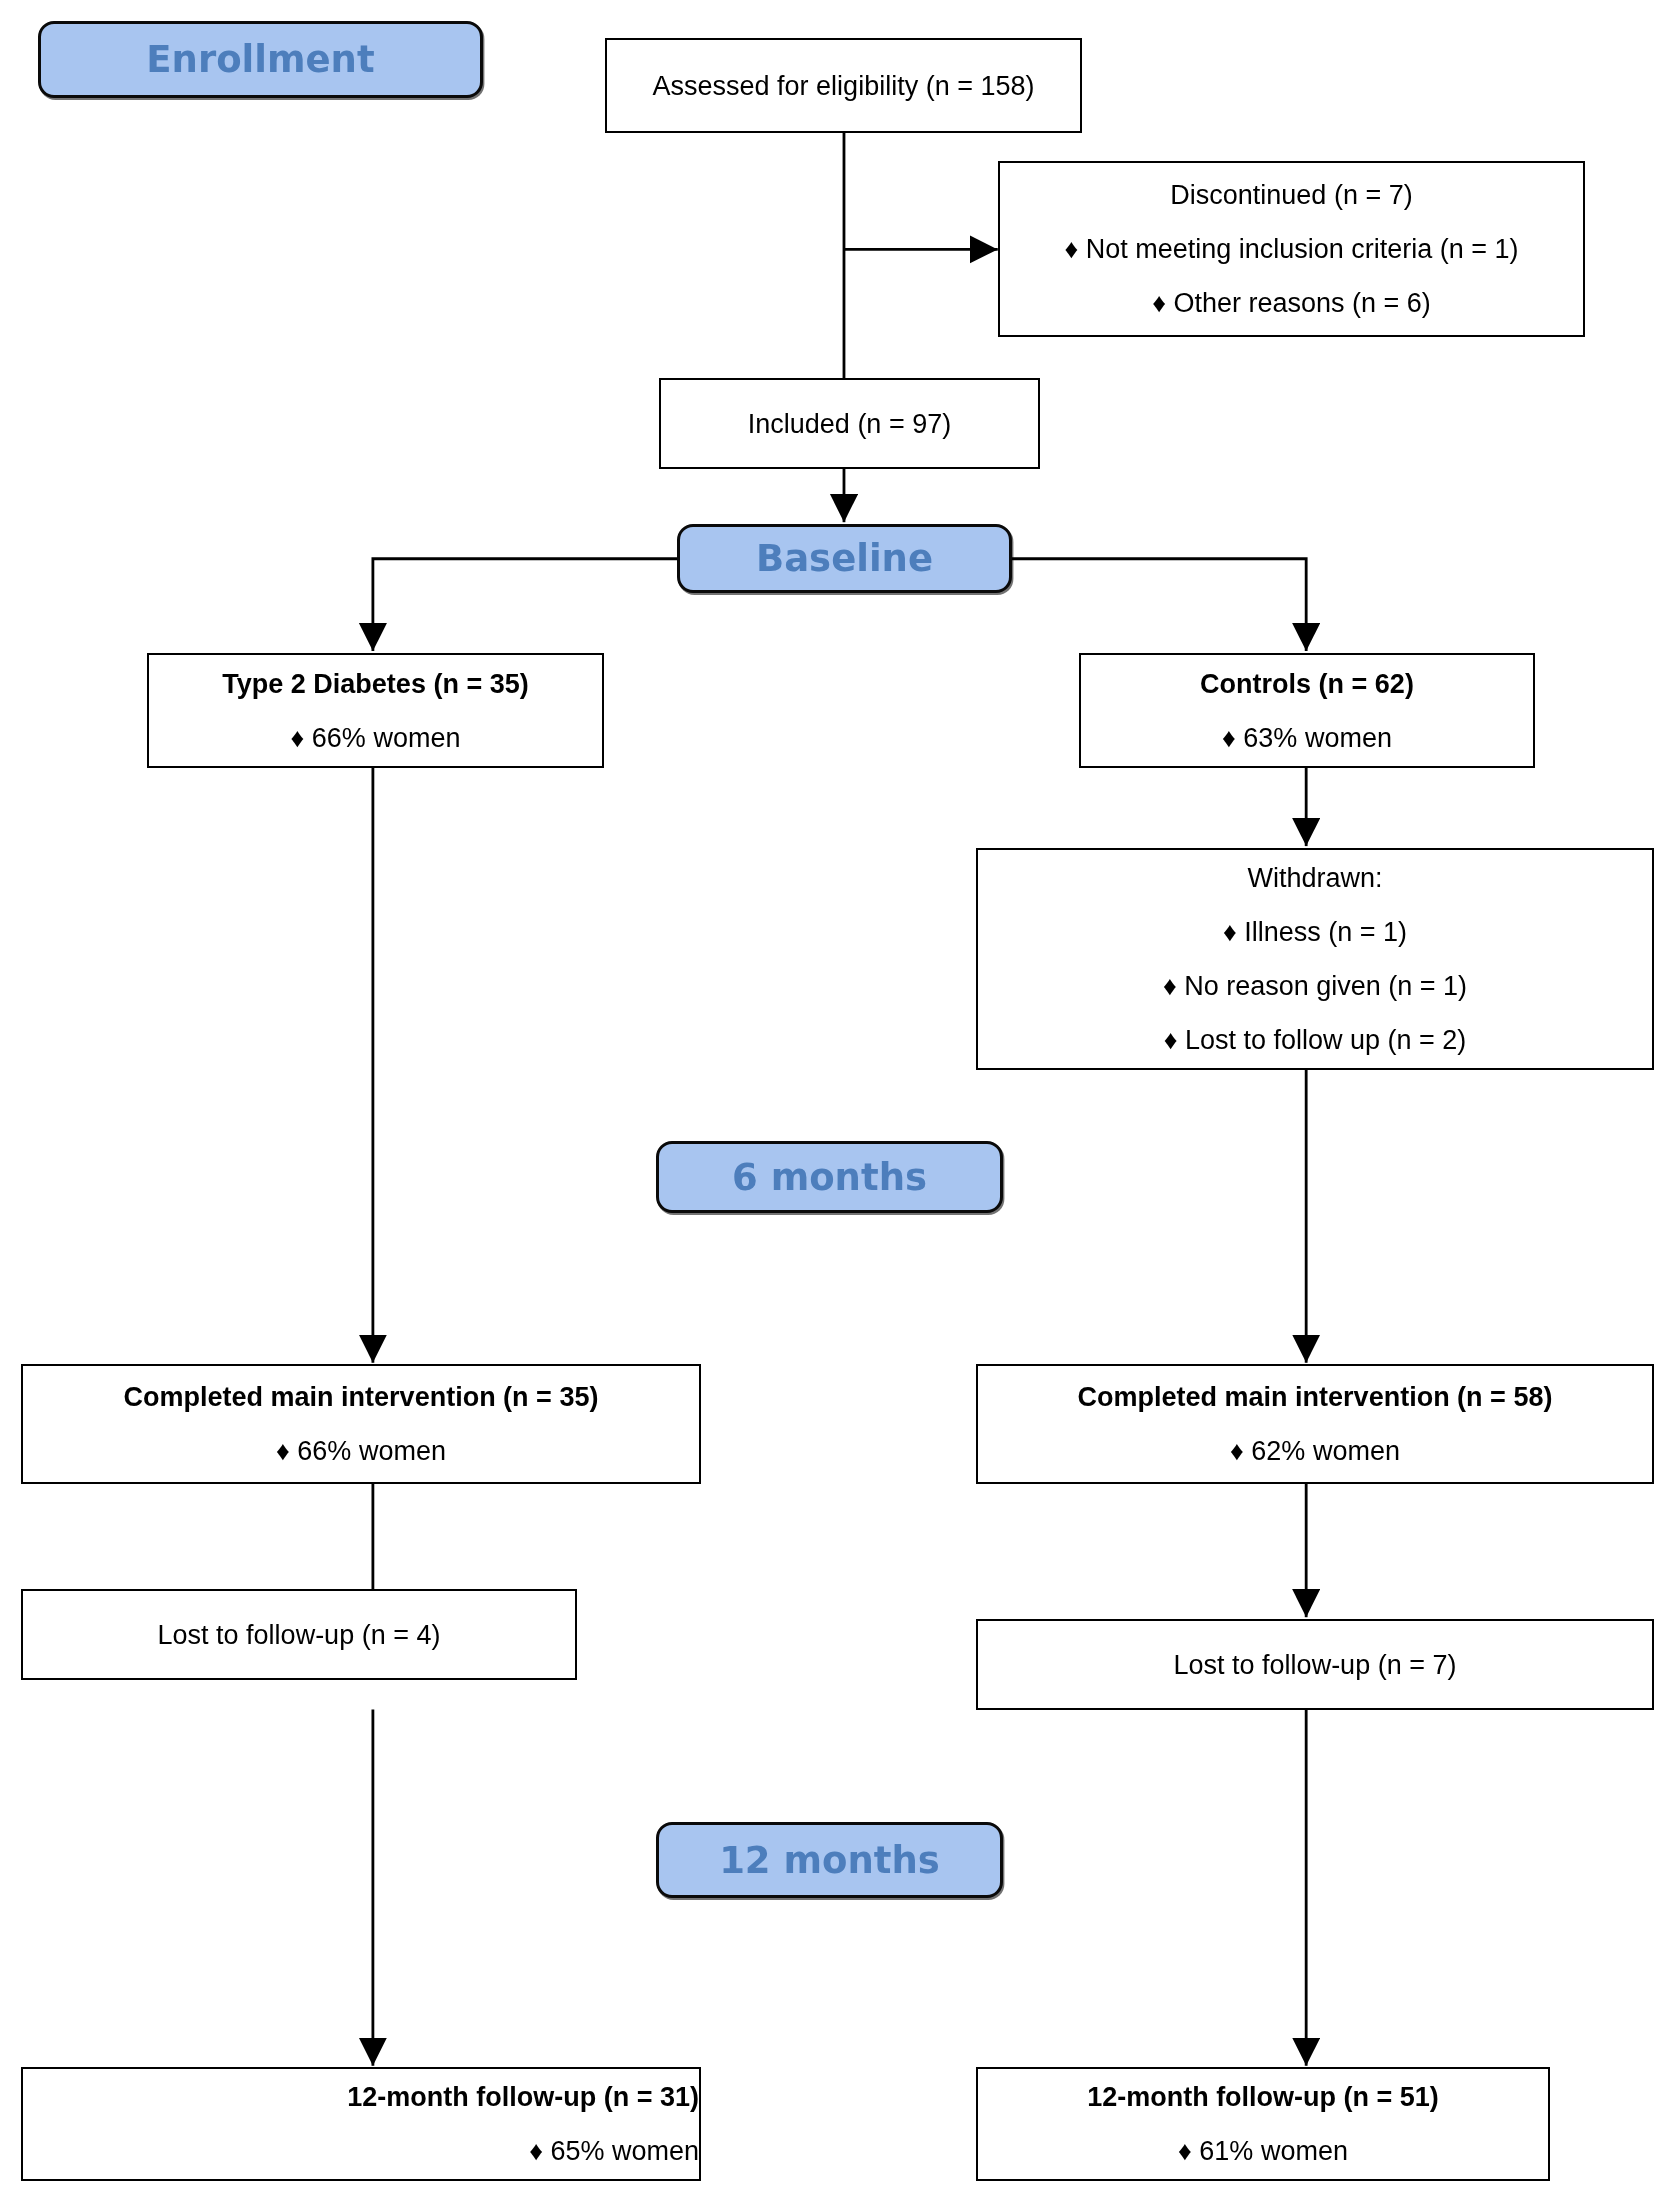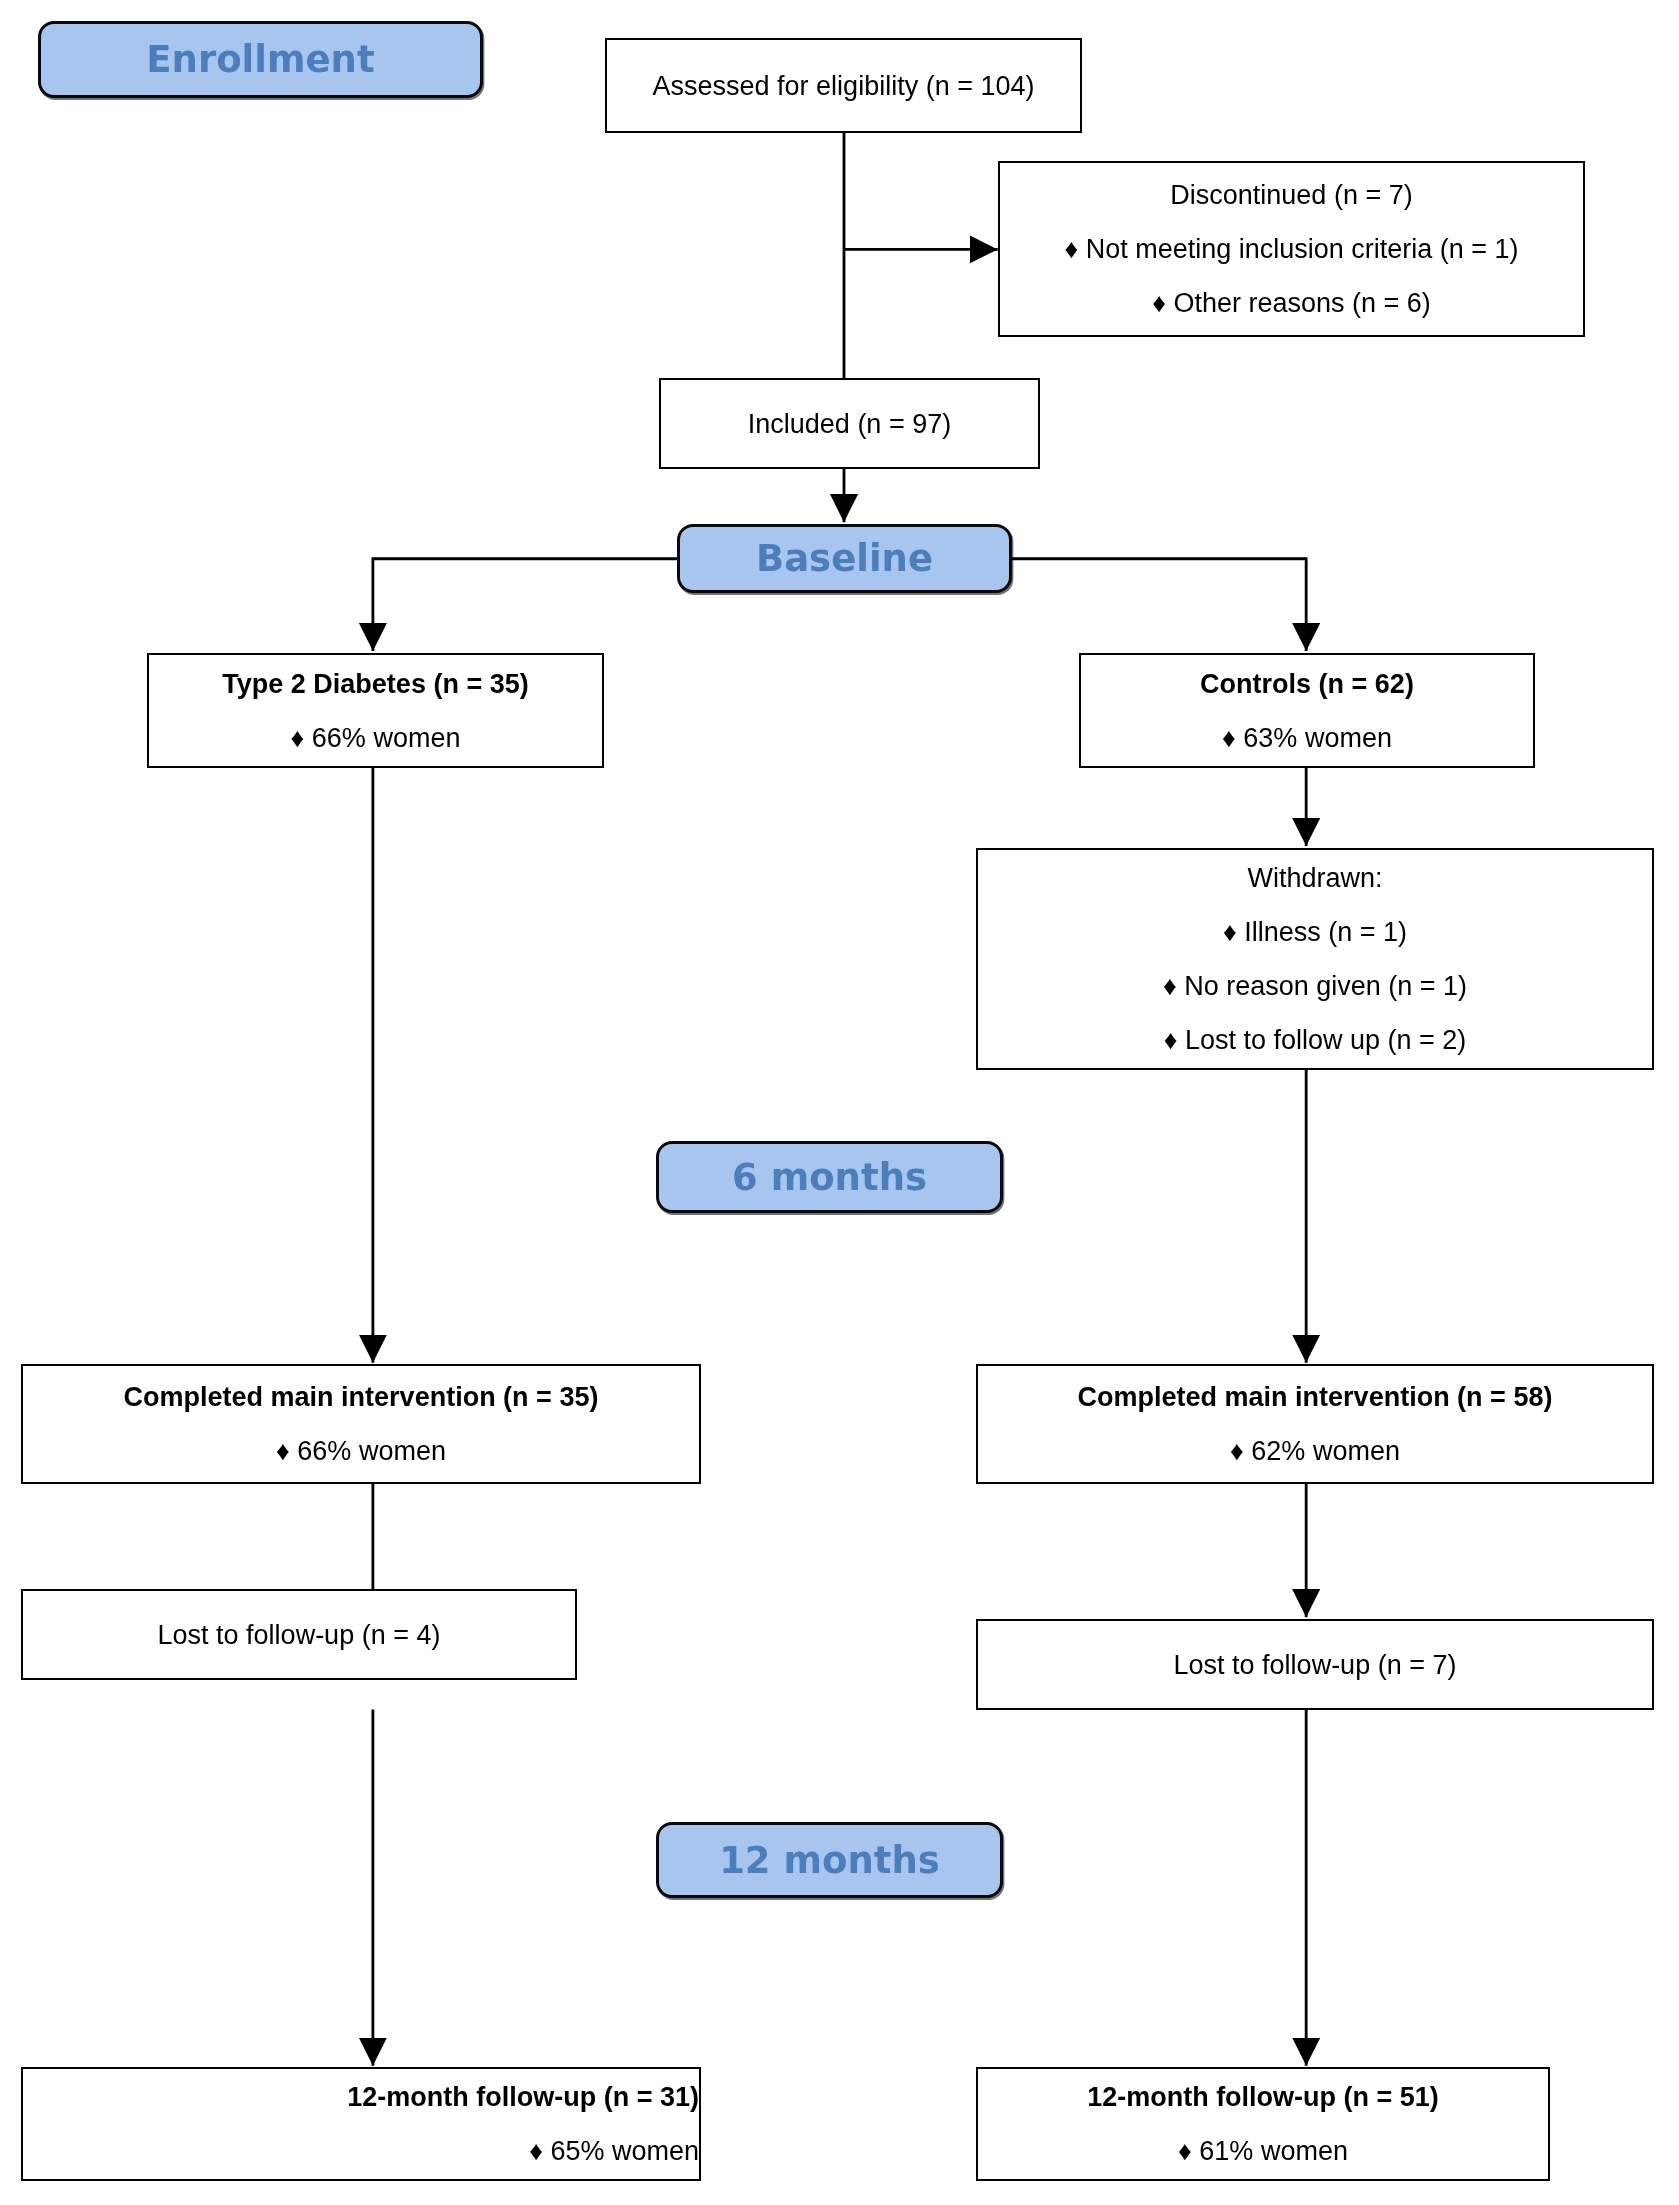--- a/index.html
+++ b/index.html
@@ -103,21 +103,21 @@
     <span>Baseline</span>
   </div>
   <div class="stage" id="stage-six-months">
     <span>6 months</span>
   </div>
   <div class="stage" id="stage-twelve-months">
     <span>12 months</span>
   </div>
 
   <div class="box" id="node-assessed">
-    <div class="box-line">Assessed for eligibility (n = 104)</div>
+    <div class="box-line">Assessed for eligibility (n = 158)</div>
   </div>
 
   <div class="box" id="node-discontinued">
     <div class="box-line">Discontinued (n = 7)</div>
     <div class="box-line">♦ Not meeting inclusion criteria (n = 1)</div>
     <div class="box-line">♦ Other reasons (n = 6)</div>
   </div>
 
   <div class="box" id="node-included">
     <div class="box-line">Included (n = 97)</div>

